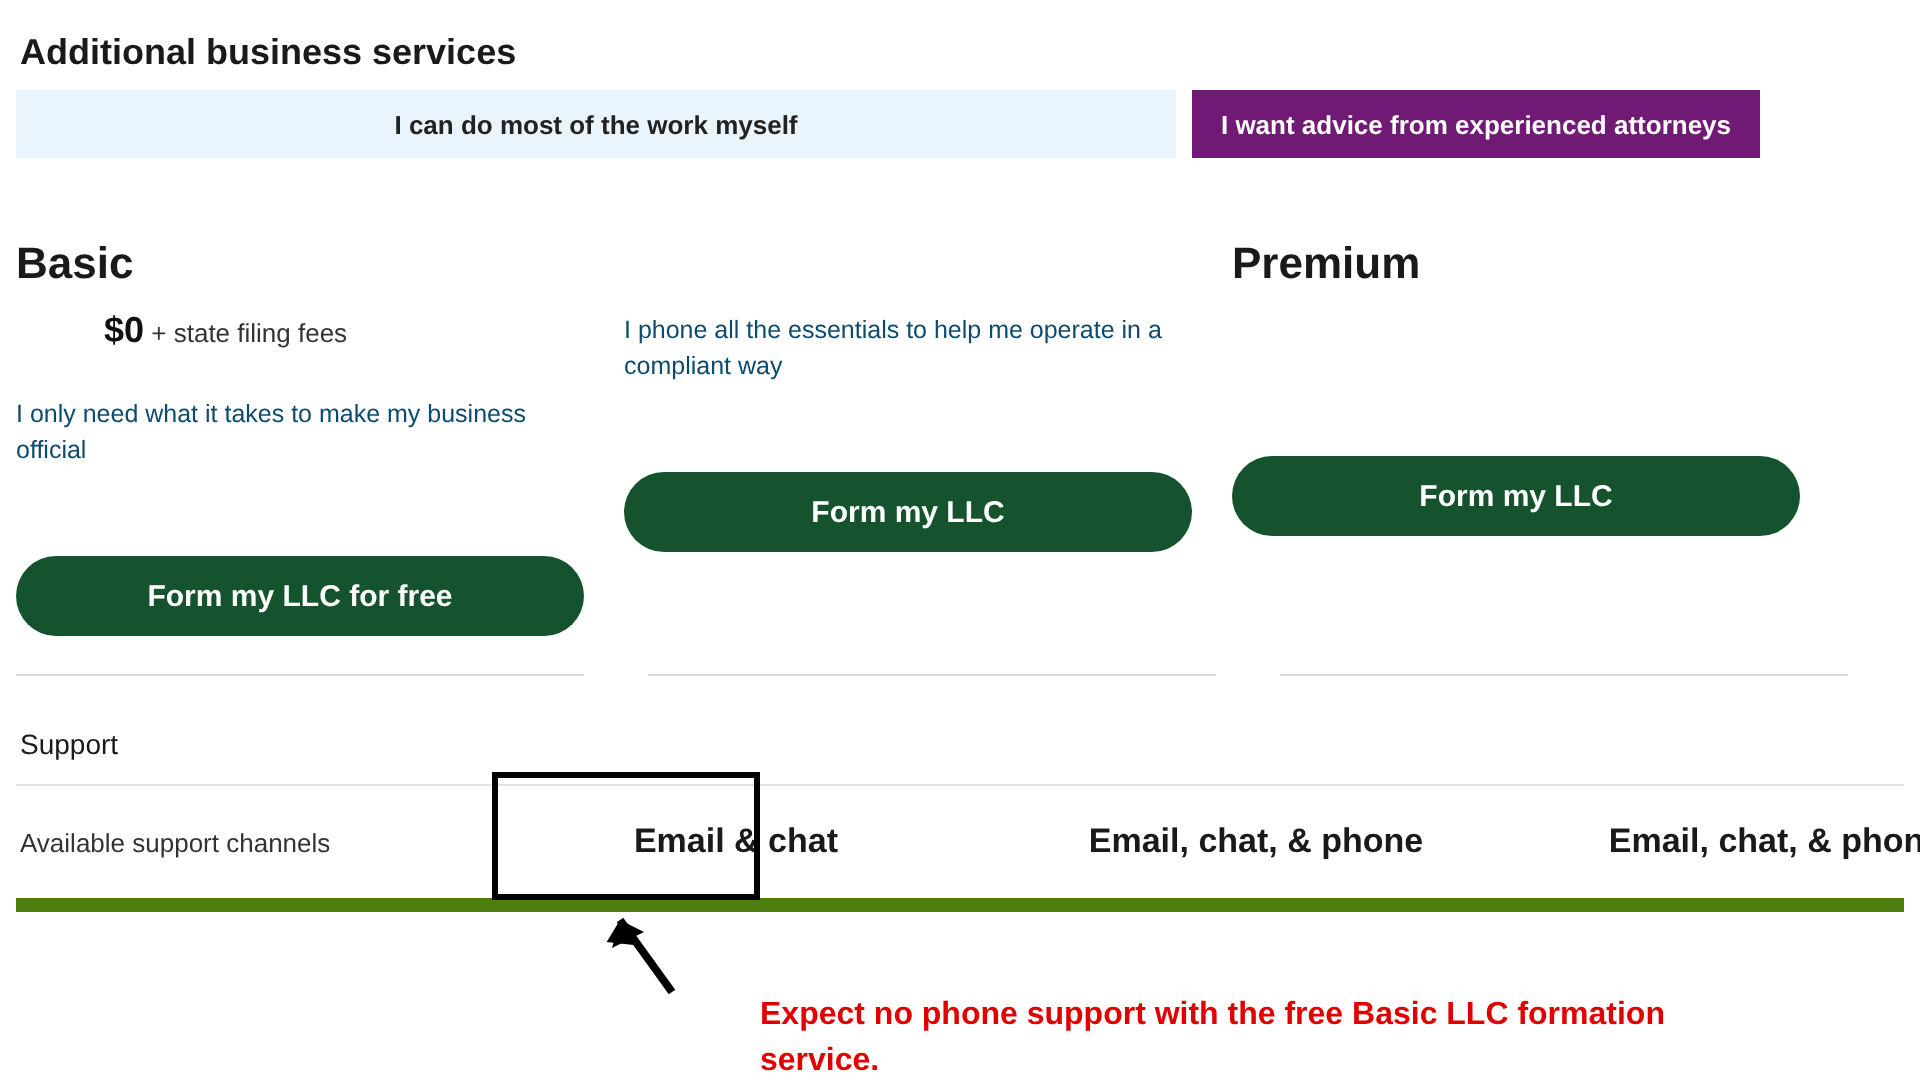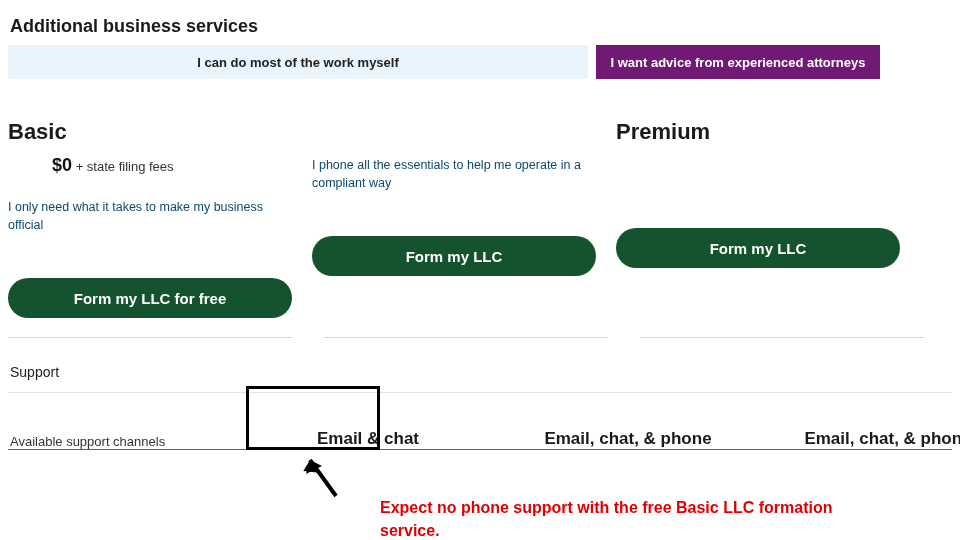--- a/index.html
+++ b/index.html
@@ -98,23 +98,23 @@
   font-size: 14px;
   font-weight: 400;
   margin: 26px 0 12px 2px;
 }
 .table-divider {
   border-bottom: 1px solid #e2e2e2;
   margin-bottom: 0;
 }
 .feature-row {
   display: flex;
-  align-items: flex-end;
+  align-items: center;
   height: 56px;
-  border-bottom: 1px solid #4d7c0f;
+  border-bottom: 7px solid #4d7c0f;
 }
 .fcell-label {
   flex: 0 0 248px;
   font-size: 13px;
   color: #333;
   padding-left: 2px;
 }
 .fcell-val {
   flex: 0 0 220px;
   text-align: center;

